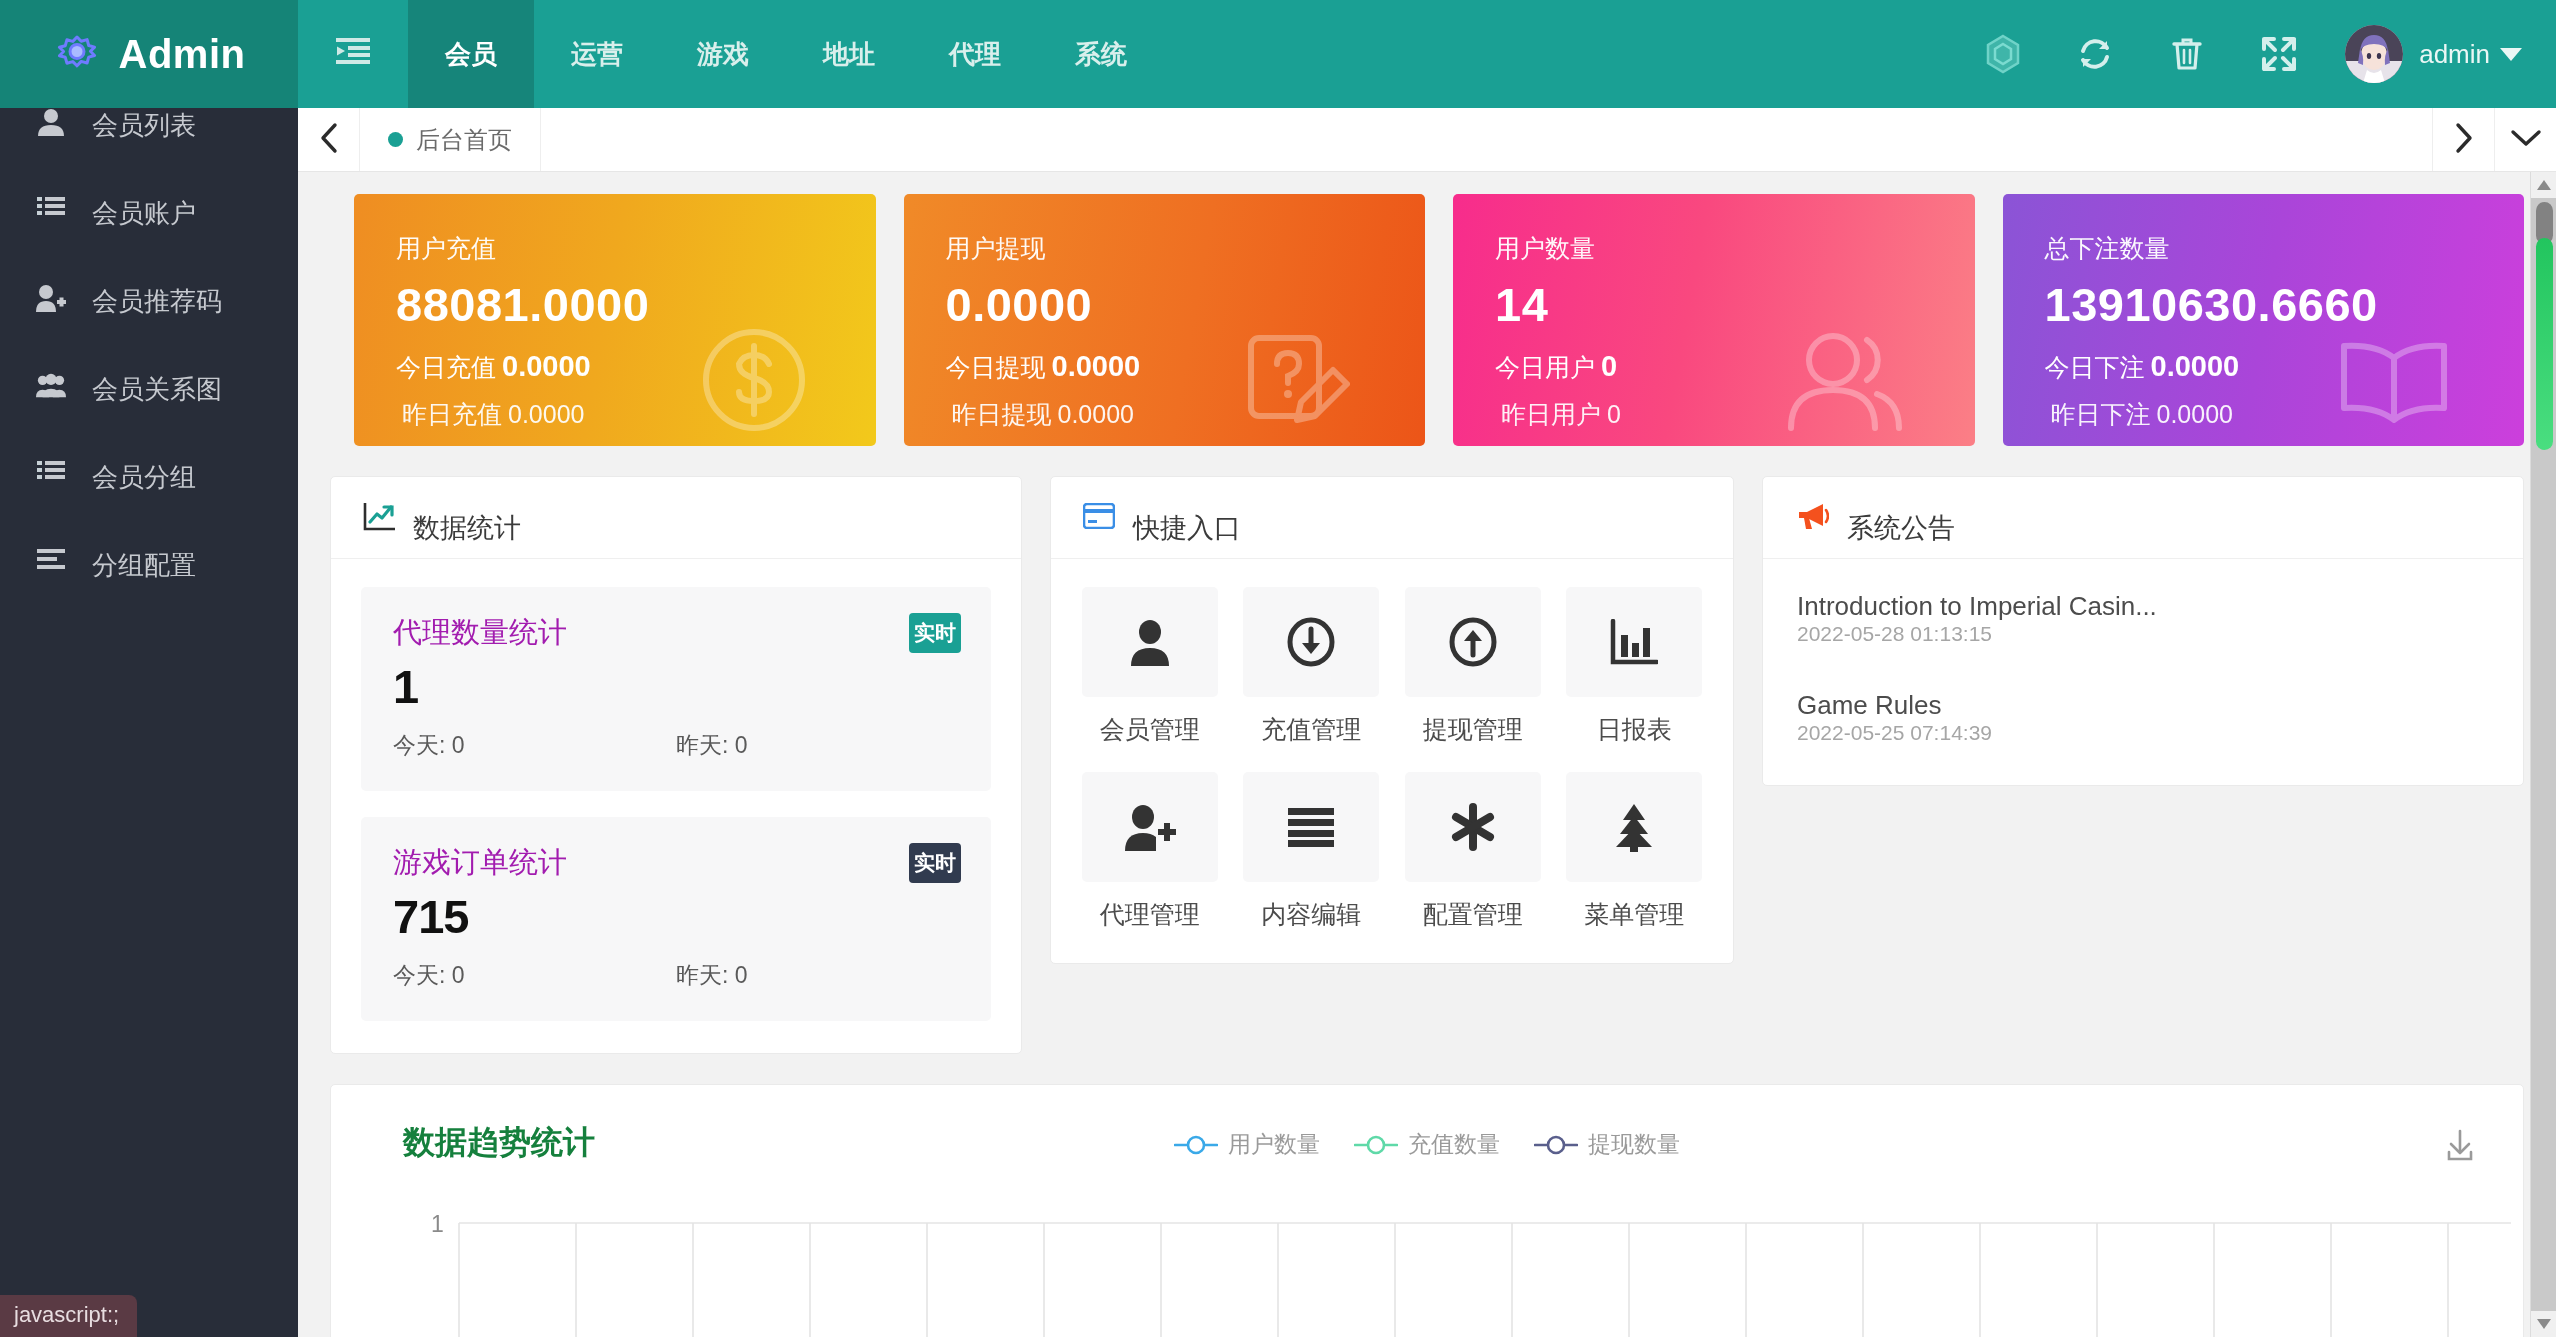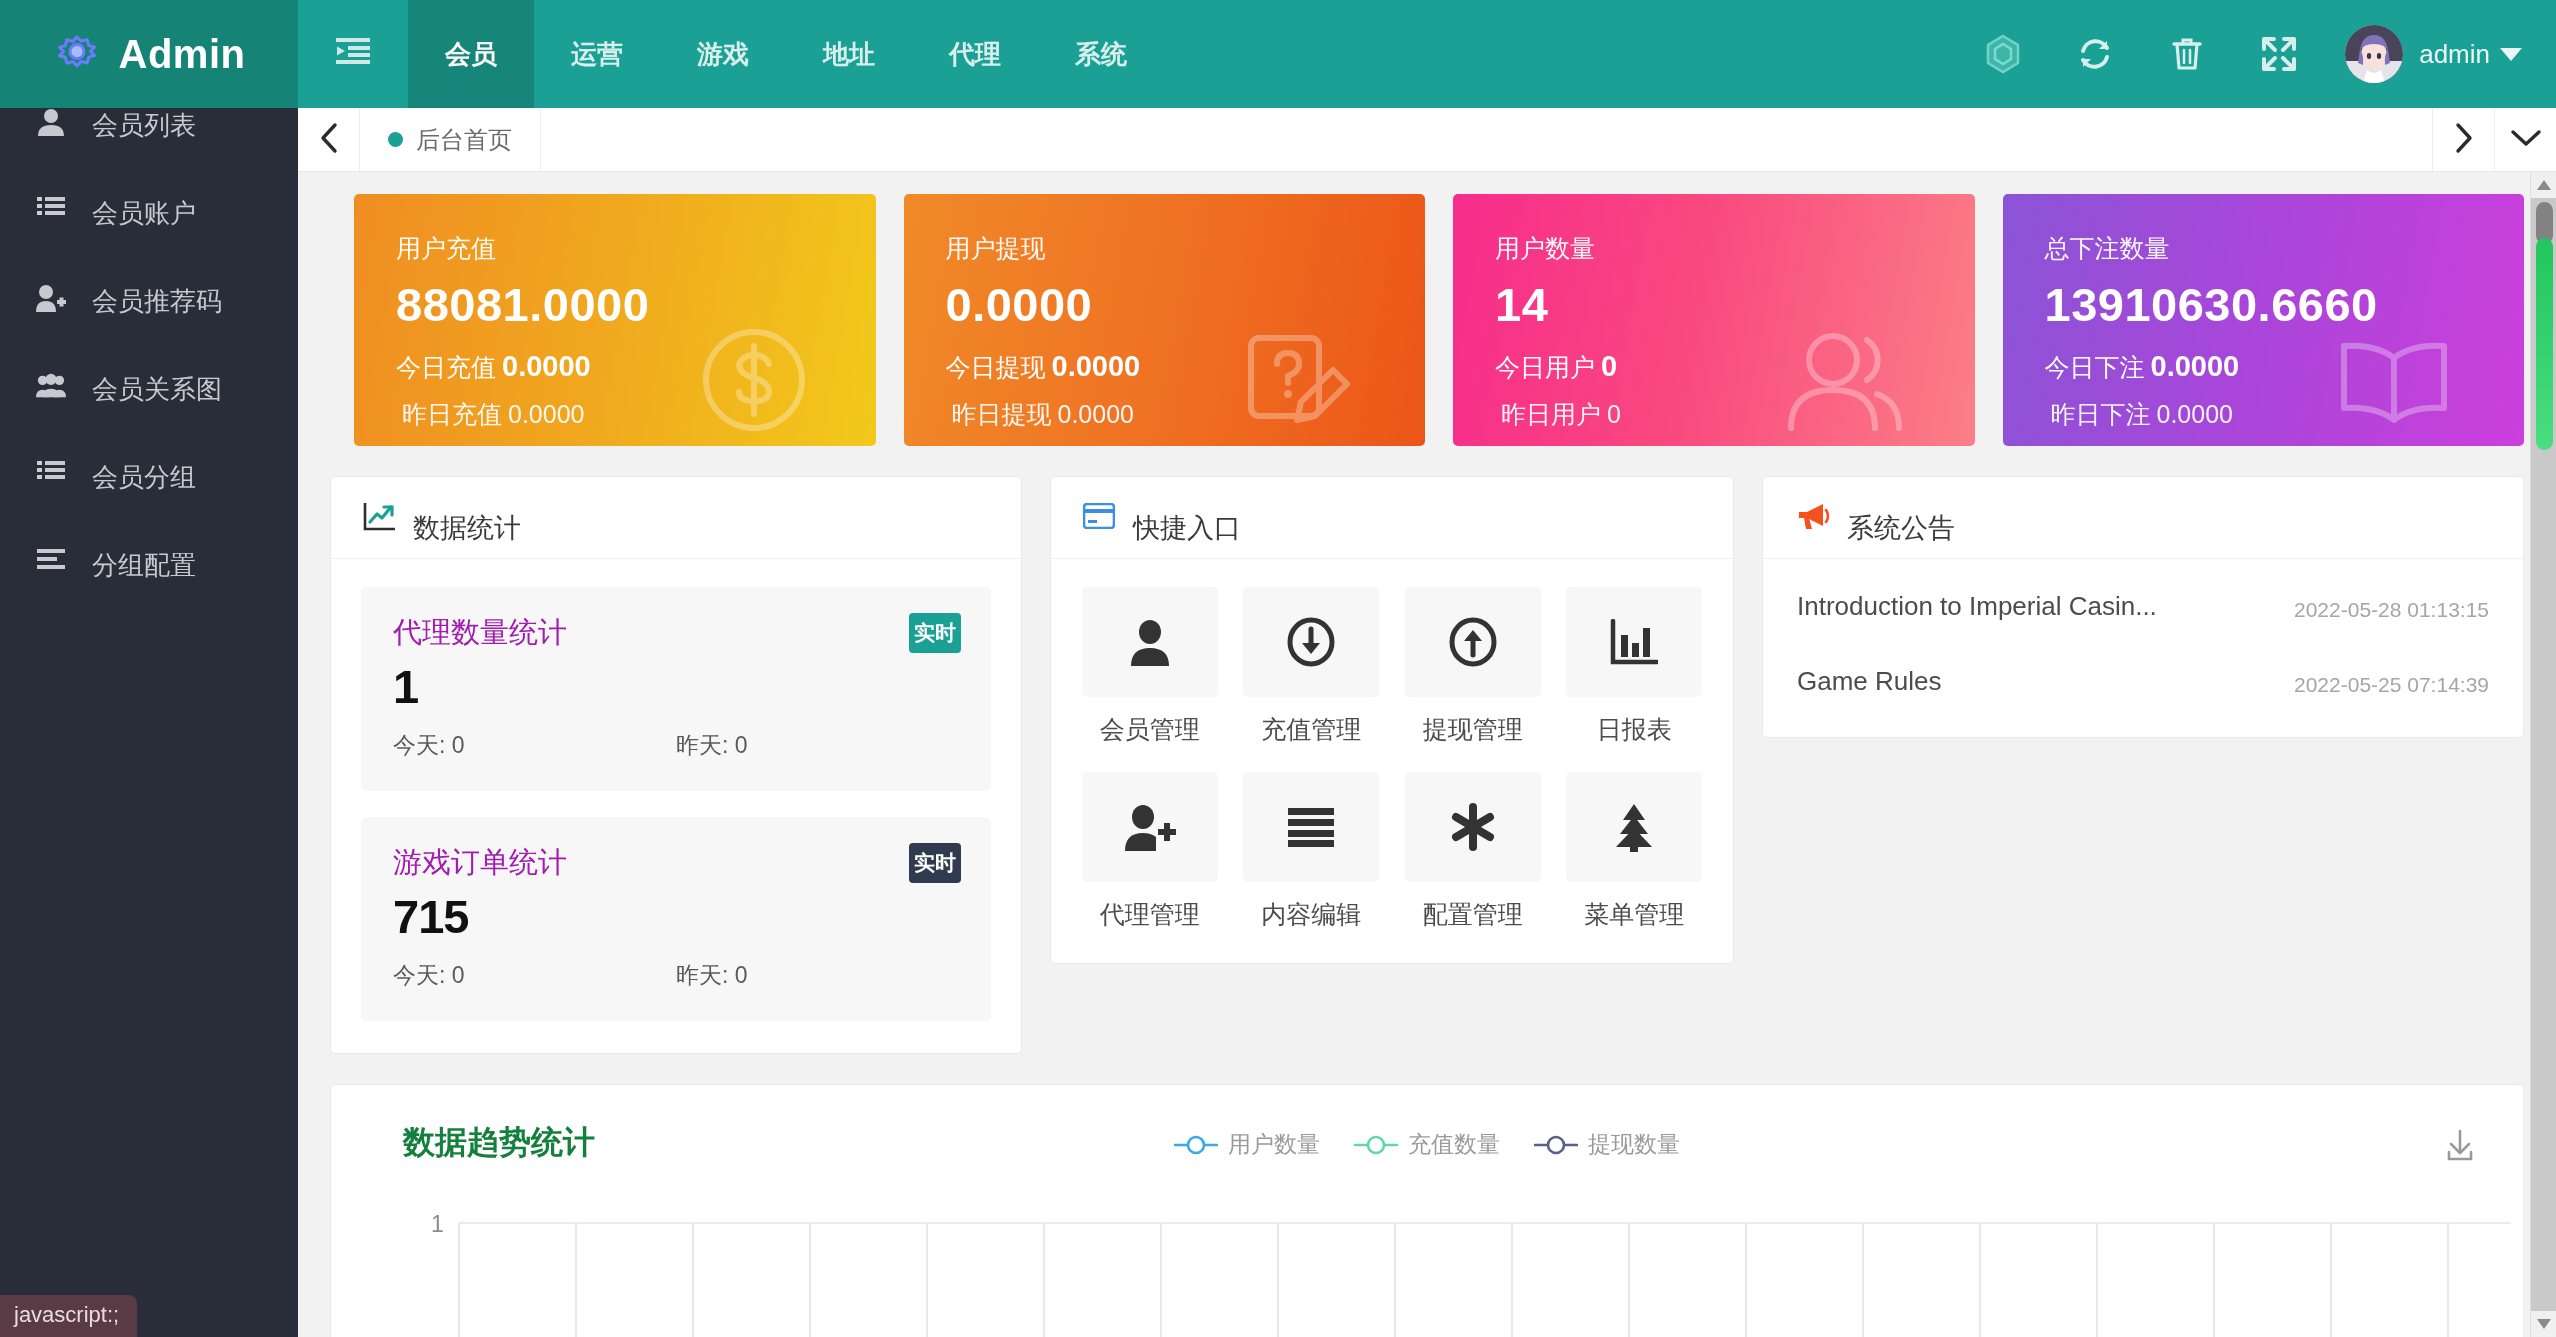--- a/index.html
+++ b/index.html
@@ -167,22 +167,22 @@
 
   #quick-grid { display: grid; grid-template-columns: repeat(4,1fr); gap: 26px 24px; }
   .quick-item { display: flex; flex-direction: column; align-items: center; cursor: pointer; }
   .quick-box {
     width: 136px; height: 110px; background: #f7f7f8; border-radius: 5px;
     display: flex; align-items: center; justify-content: center;
   }
   .quick-label { margin-top: 16px; font-size: 25px; color: #4c4c4c; }
 
   .notice-item {
-    display: flex; align-items: flex-end; justify-content: space-between;
-    padding: 14px 12px 14px 22px; cursor: pointer;
+    display: flex; align-items: flex-start; justify-content: space-between;
+    padding: 14px 12px 14px 22px; cursor: pointer; flex-direction: column;
   }
   .notice-title { font-size: 26px; color: #4c4c4c; }
   .notice-time { font-size: 21px; color: #a6a6a6; white-space: nowrap; }
 
   
   #trend-panel {
     margin-top: 30px; background: #ffffff; border: 1px solid #eaeaea; border-radius: 5px;
     height: 420px; position: relative; overflow: hidden;
   }
   #trend-title {

